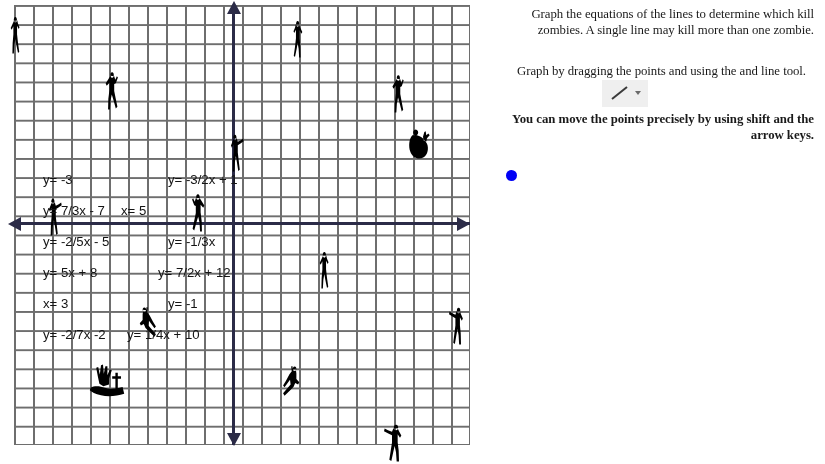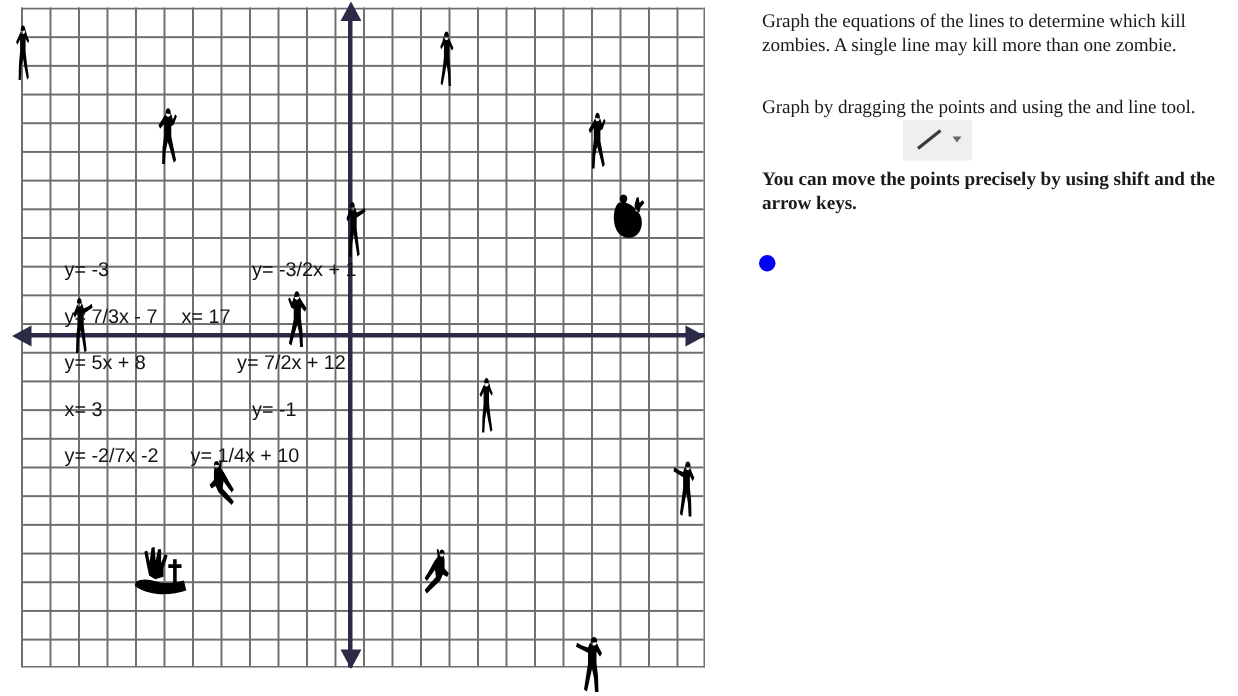--- a/index.html
+++ b/index.html
@@ -99,20 +99,21 @@
   }
   .zombie svg { display: block; }
 
   
   #info-panel {
     position: absolute;
     left: 506px;
     top: 0;
     width: 319px;
     height: 464px;
+    text-align: right;
   }
 
   .para {
     position: absolute;
     font-family: "Liberation Serif", serif;
     font-size: 12.8px;
     line-height: 15.6px;
     color: #1a1a1a;
     width: 306px;
     letter-spacing: -0.05px;
@@ -267,17 +268,18 @@
   <svg width="46" height="27" viewBox="0 0 46 27">
     <line x1="10" y1="19" x2="25" y2="7" stroke="#3a3a3a" stroke-width="2.1"></line>
     <polygon points="33,11 39,11 36,15" fill="#6a6a6a"></polygon>
   </svg>
 </div>
 
 <div id="bullet-marker"></div>
 
 <div id="equation-list">
     <div class="eq-row"><span class="eq-a">y= -3</span><span class="eq-b" style="left: 125px;">y= -3/2x + 1</span></div>
-    <div class="eq-row"><span class="eq-a">y= 7/3x - 7</span><span class="eq-b" style="left: 78px;">x= 17</span></div>
+    <div class="eq-row"><span class="eq-a">y= 7/3x - 7</span><span class="eq-b" style="left: 78px;">x= 5</span></div>
+    <div class="eq-row"><span class="eq-a">y= -2/5x - 5</span><span class="eq-b" style="left: 125px;">y= -1/3x</span></div>
     <div class="eq-row"><span class="eq-a">y= 5x + 8</span><span class="eq-b" style="left: 115px;">y= 7/2x + 12</span></div>
     <div class="eq-row"><span class="eq-a">x= 3</span><span class="eq-b" style="left: 125px;">y= -1</span></div>
     <div class="eq-row"><span class="eq-a">y= -2/7x -2</span><span class="eq-b" style="left: 84px; text-align: center;">y= 1/4x + 10</span></div>
   </div>
 
 </body></html>

